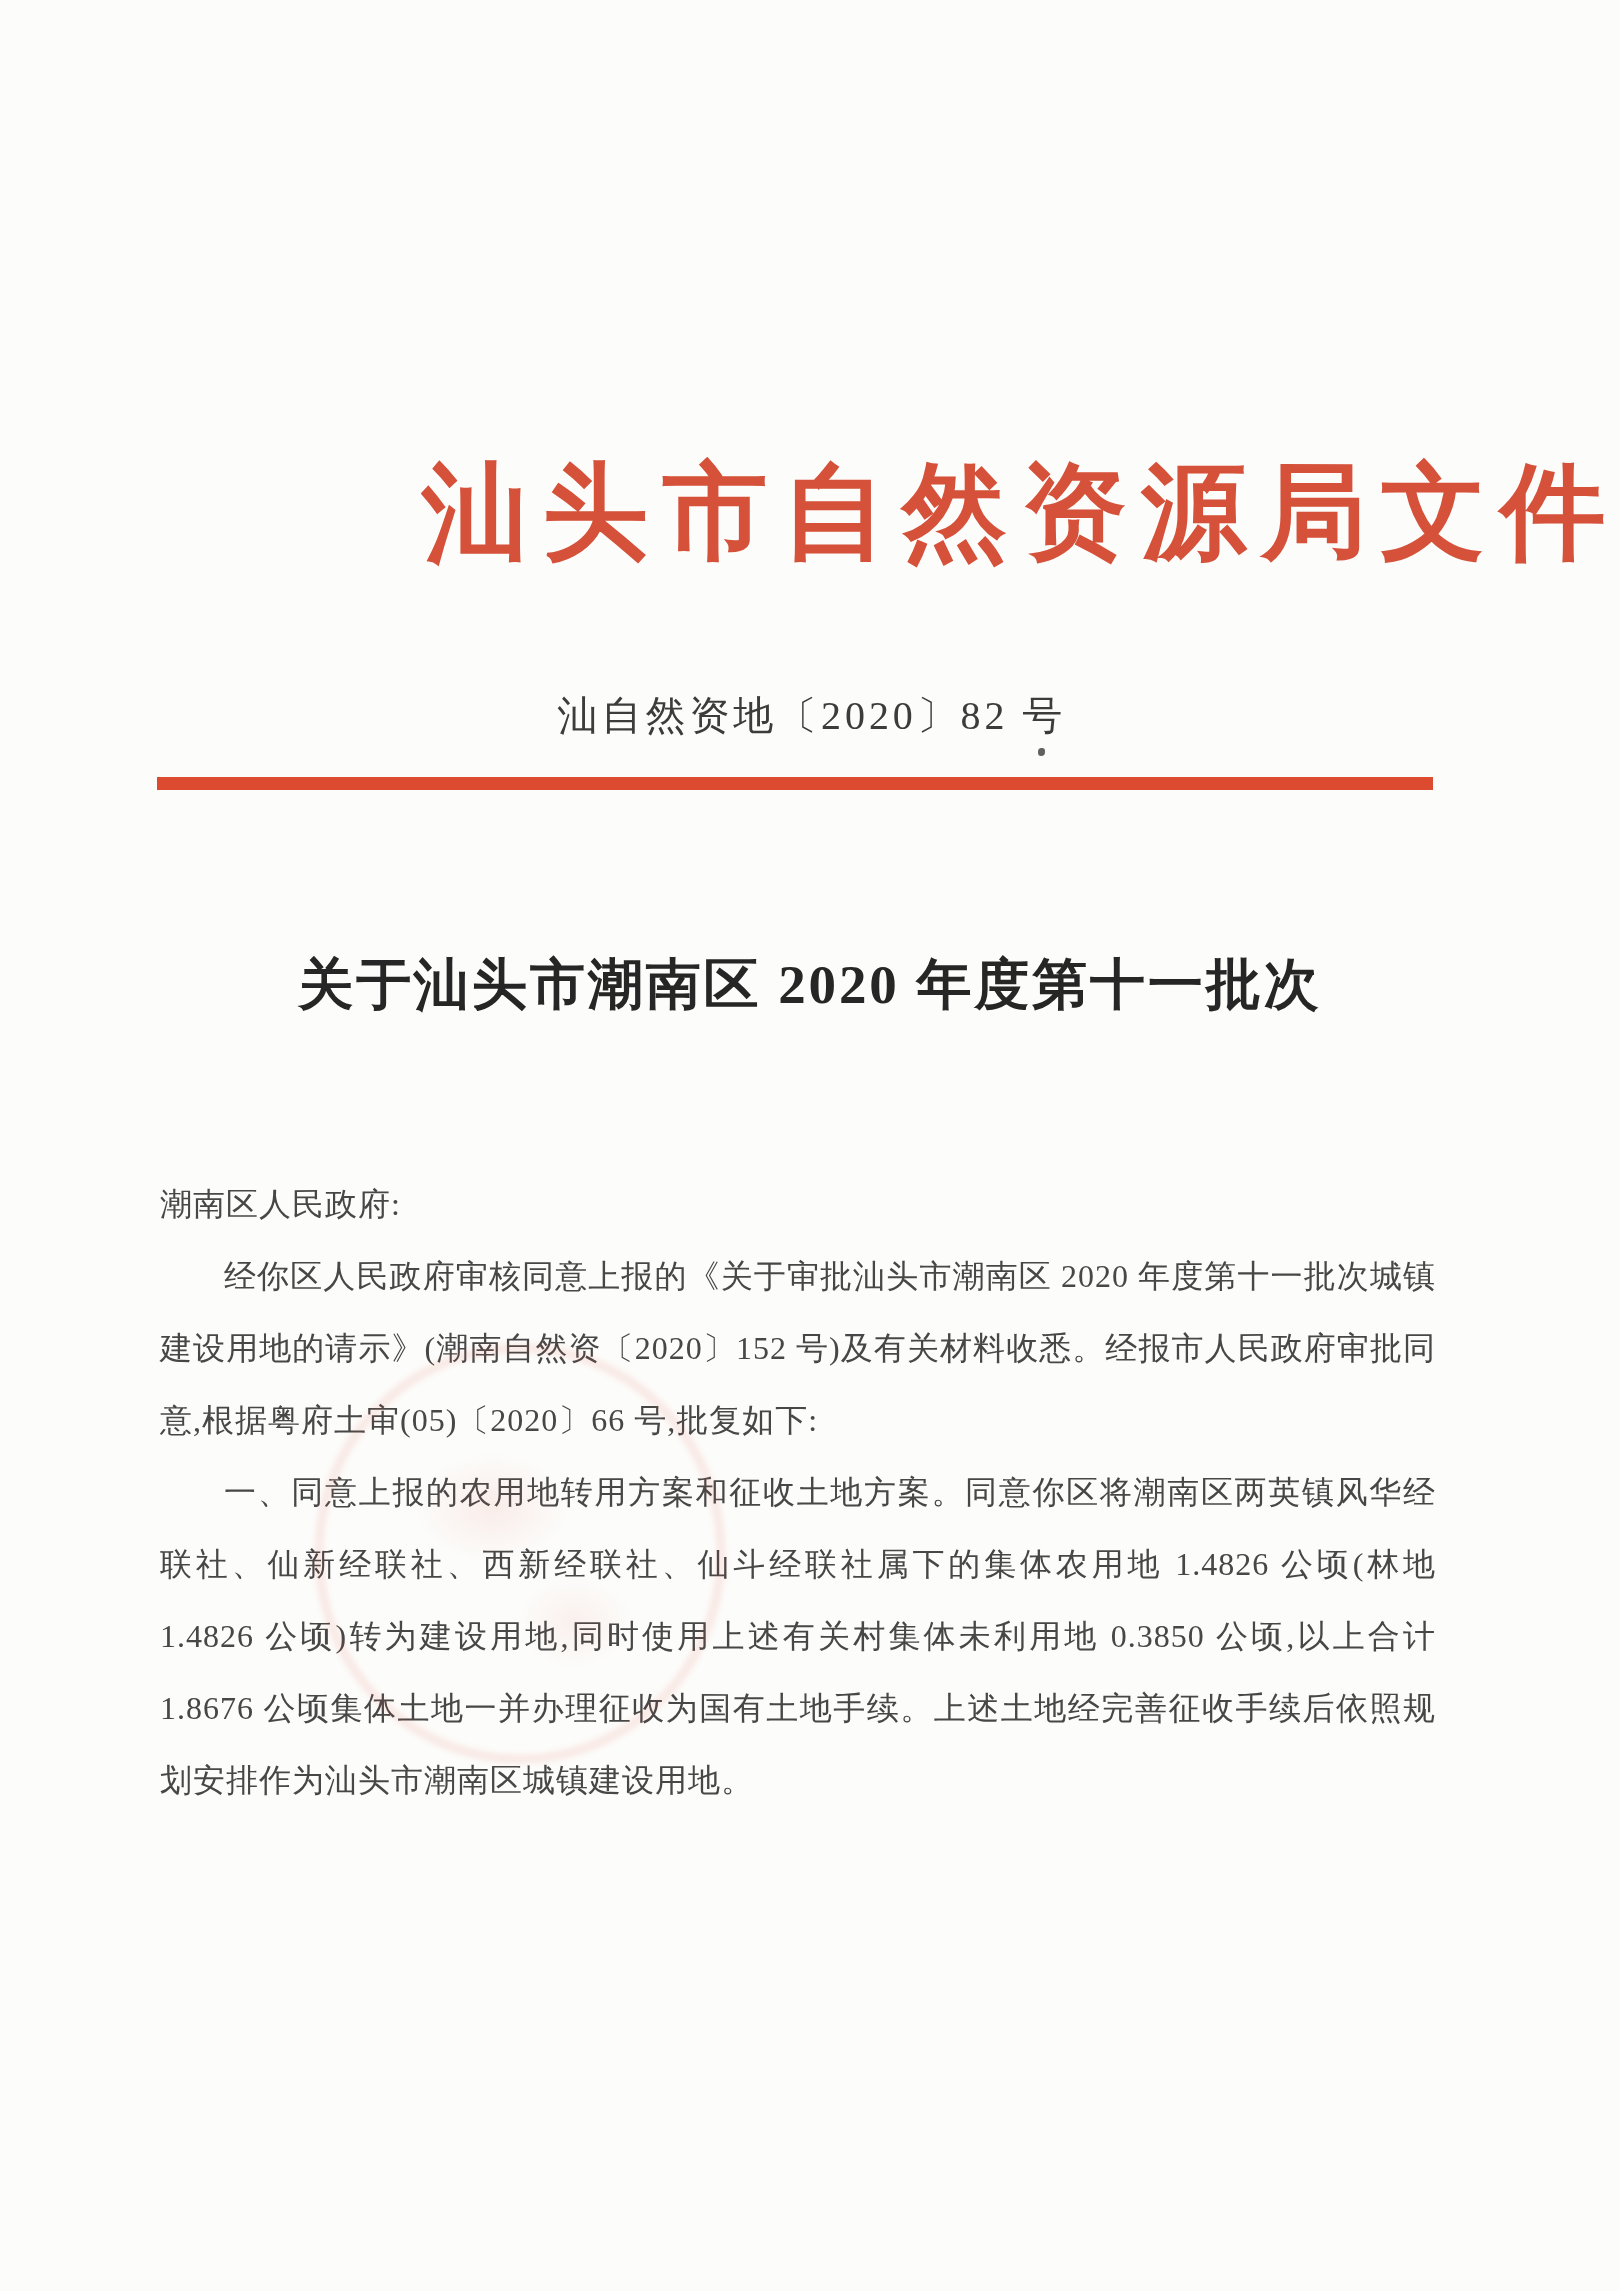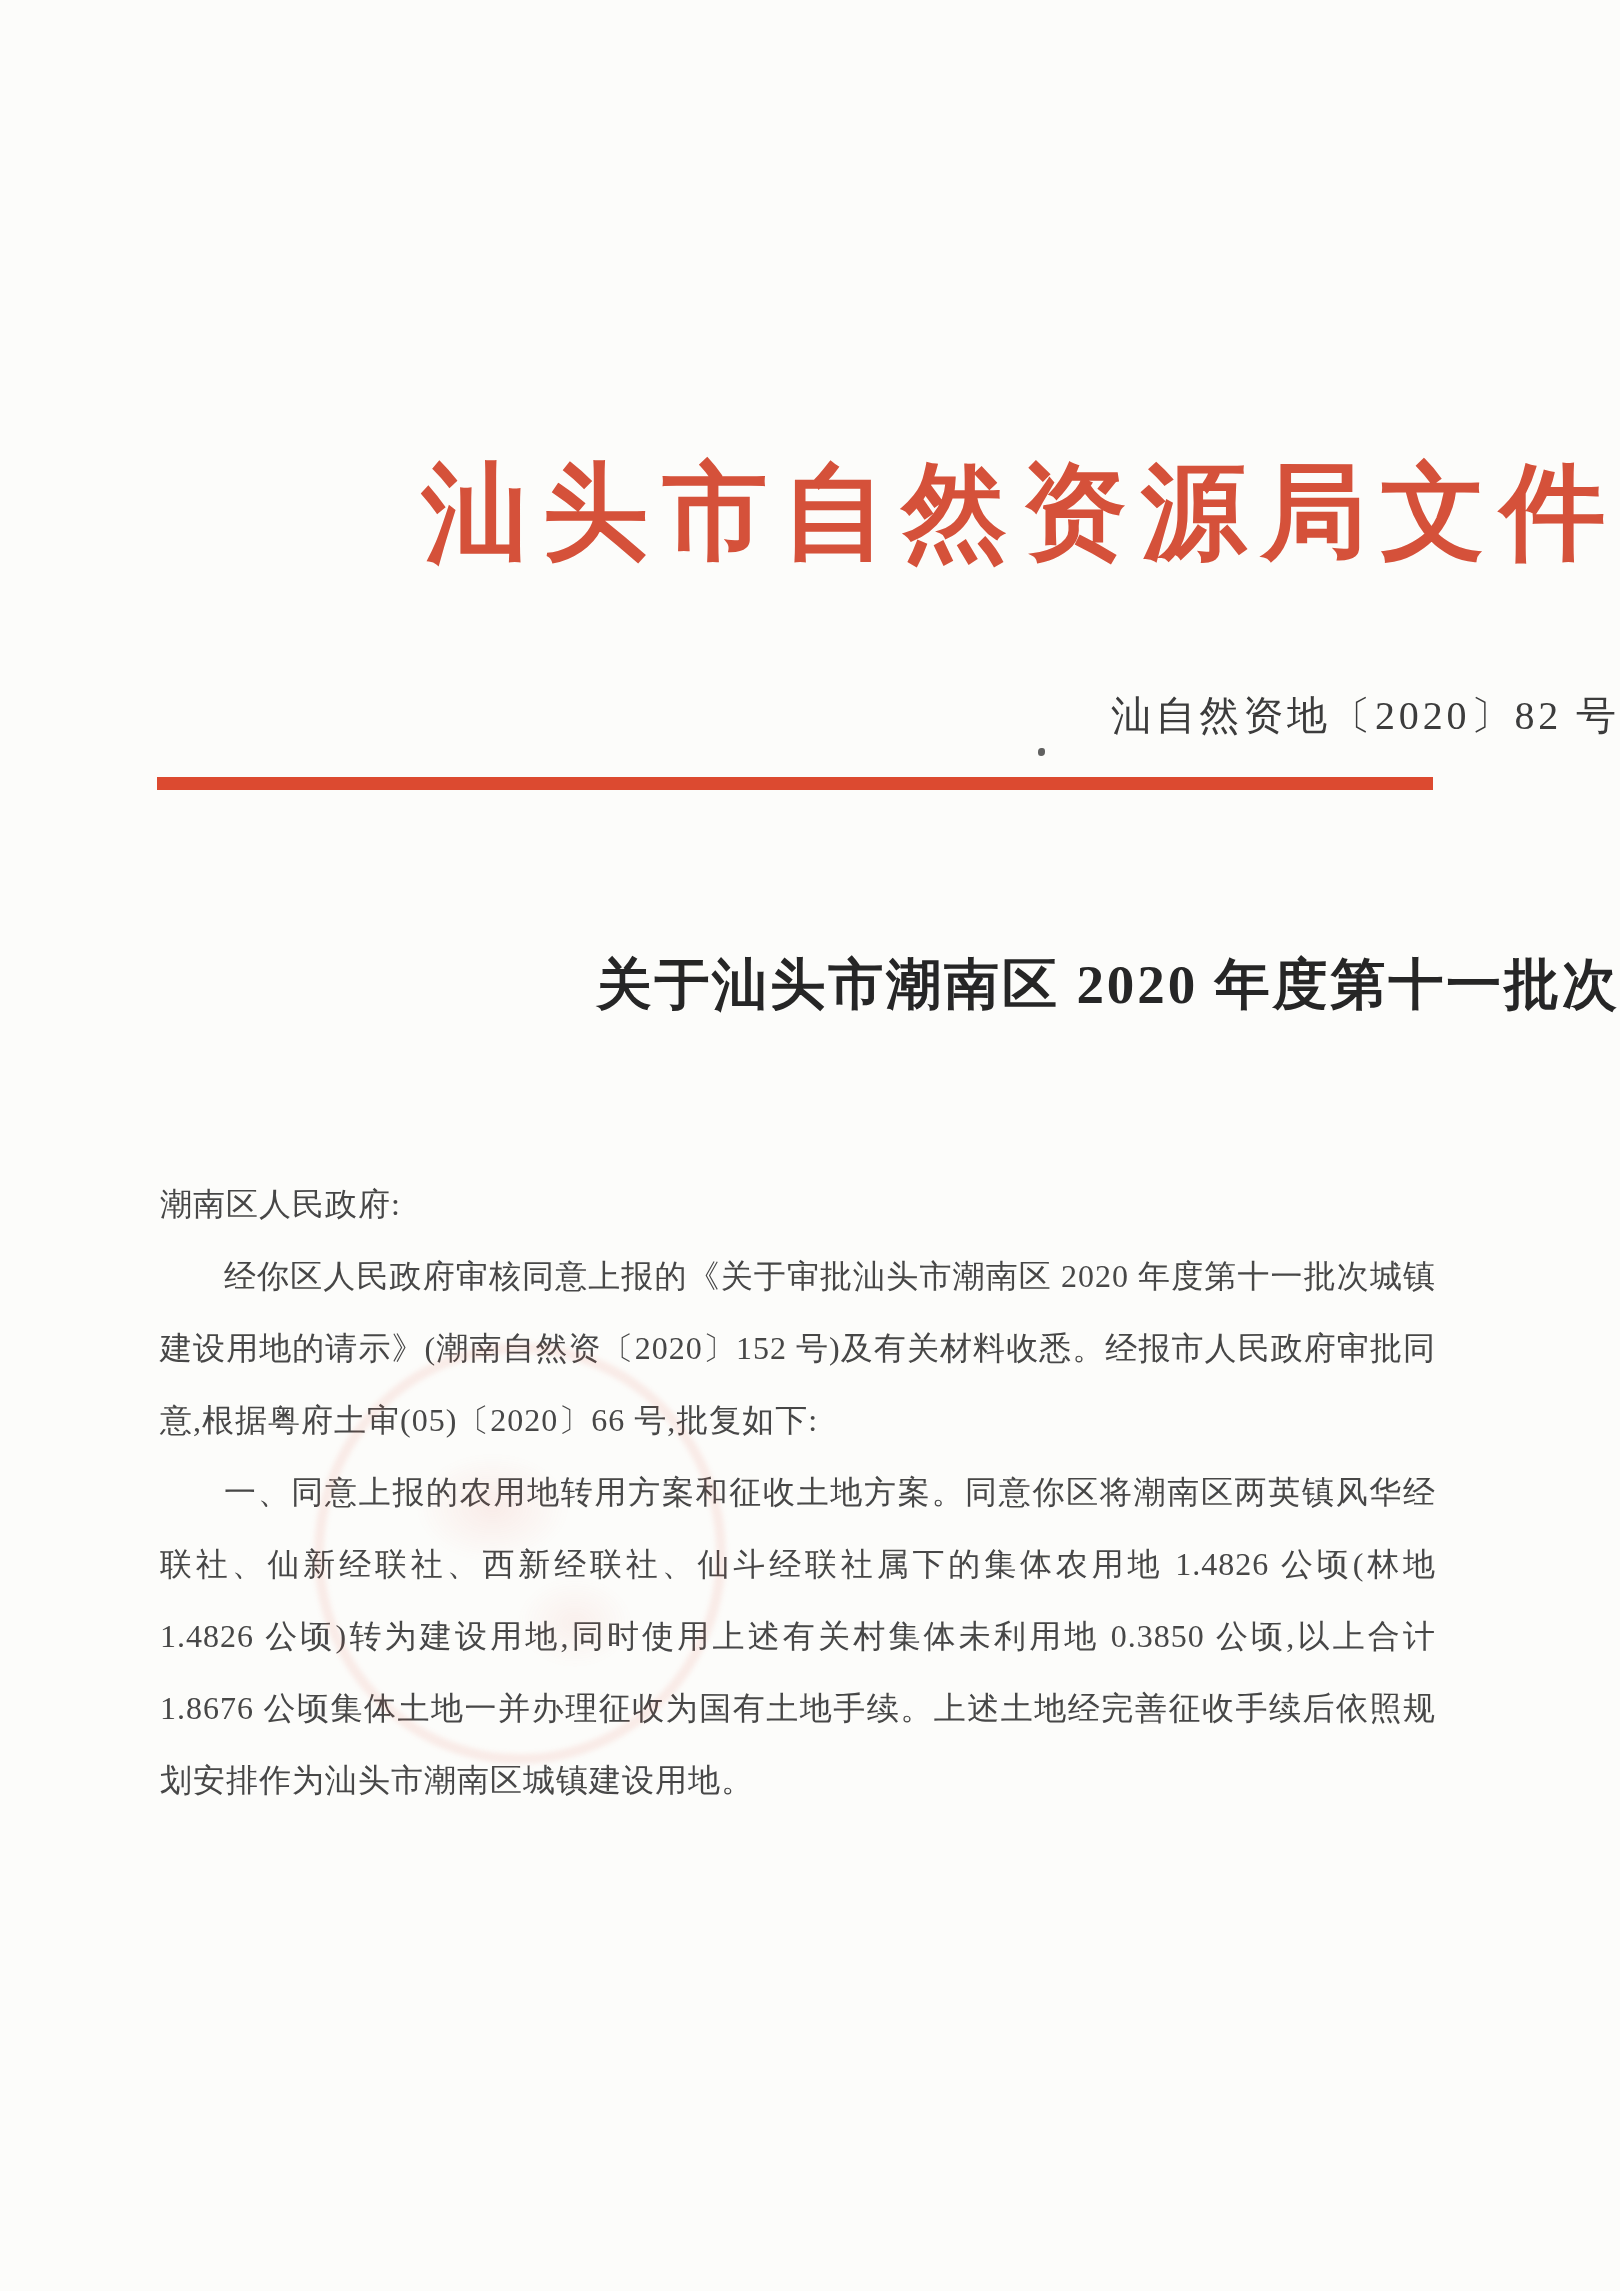--- a/index.html
+++ b/index.html
@@ -16,35 +16,35 @@
     position:absolute;top:443px;left:0;width:100%;
     text-align:right;
     font-size:105px;font-weight:700;
     color:var(--header-red,#d5513a);
     letter-spacing:14.7px;text-indent:14.7px;
     white-space:nowrap;
   }
   
   .doc-number{
     position:absolute;top:688px;left:0;width:100%;
-    text-align:right;
+    text-align:center;
     font-size:40px;color:#3c3c3c;
     letter-spacing:3.9px;text-indent:3.9px;
     white-space:nowrap;
   }
   
   .red-rule{
     position:absolute;top:777px;left:157px;
     width:1276px;height:12.7px;
     background:var(--rule-red,#dc4a30);
   }
   
   .doc-title{
     position:absolute;top:943px;left:0;width:100%;
-    text-align:right;
+    text-align:center;
     font-size:55px;font-weight:700;
     color:var(--title-text,#262626);
     line-height:84px;letter-spacing:2.9px;
   }
   
   .body{
     position:absolute;top:1168px;left:160px;width:1276px;
     font-size:32px;line-height:72px;
     color:var(--body-text,#474747);
     text-align:justify;

